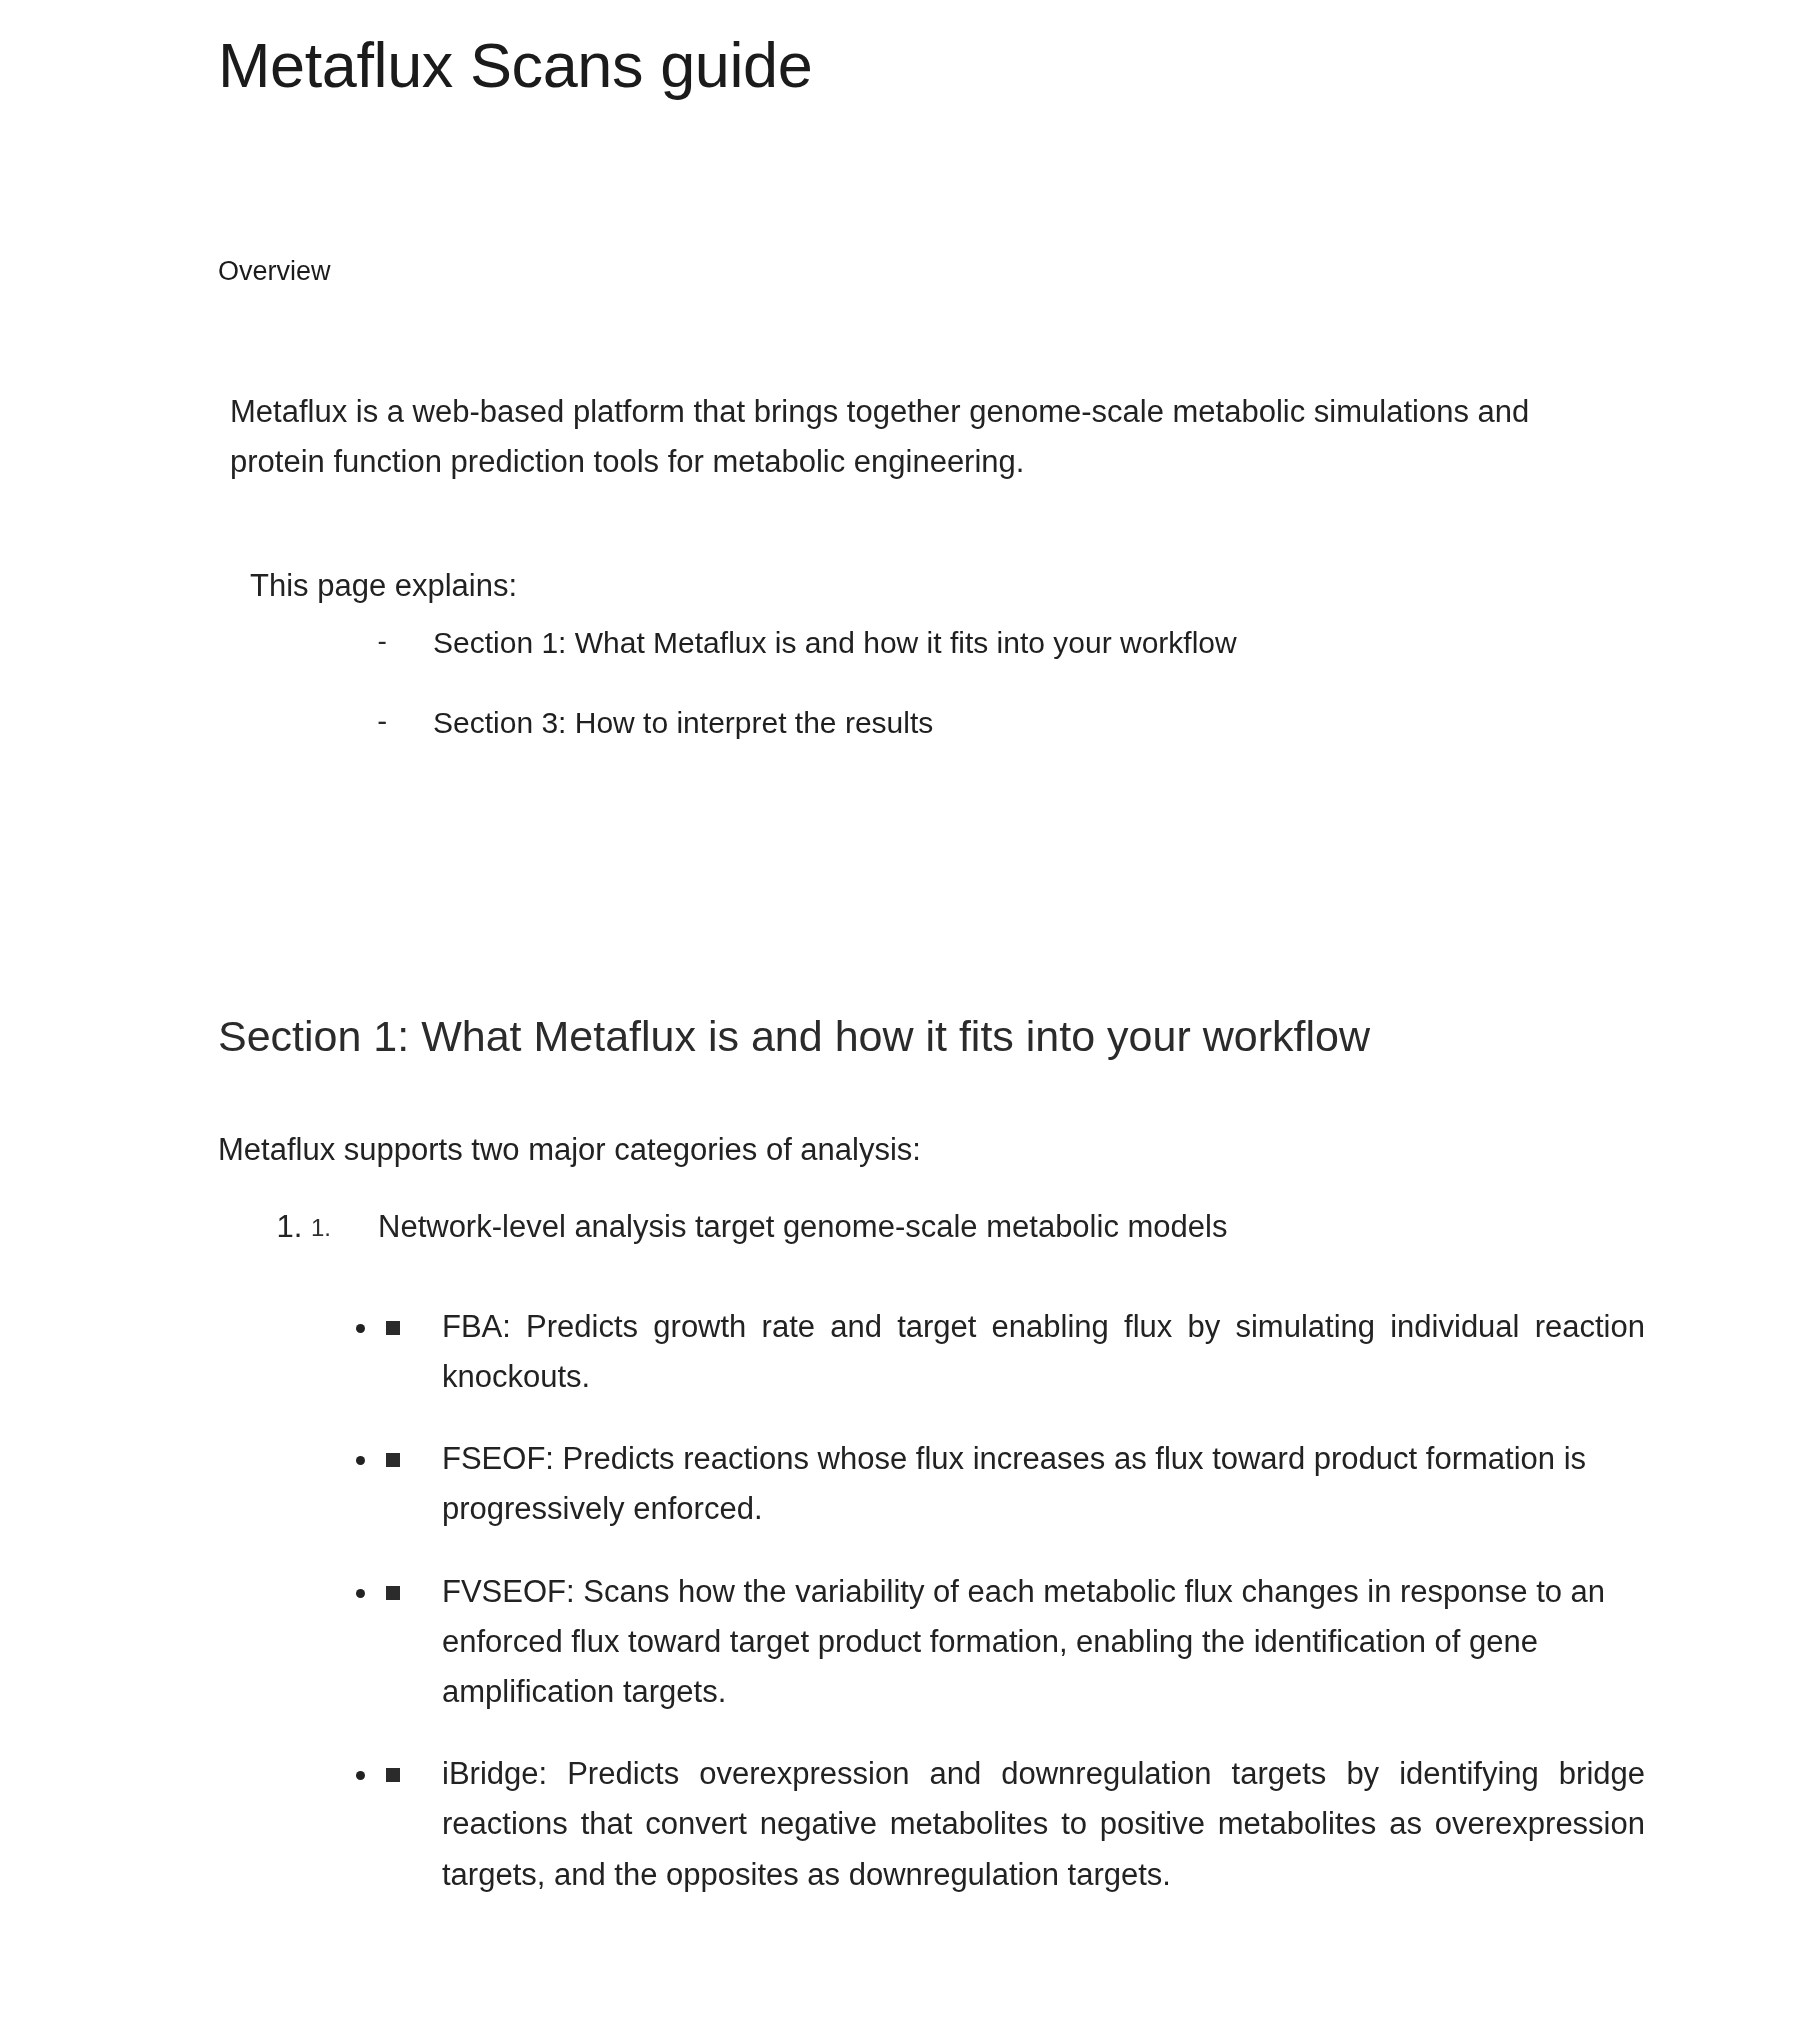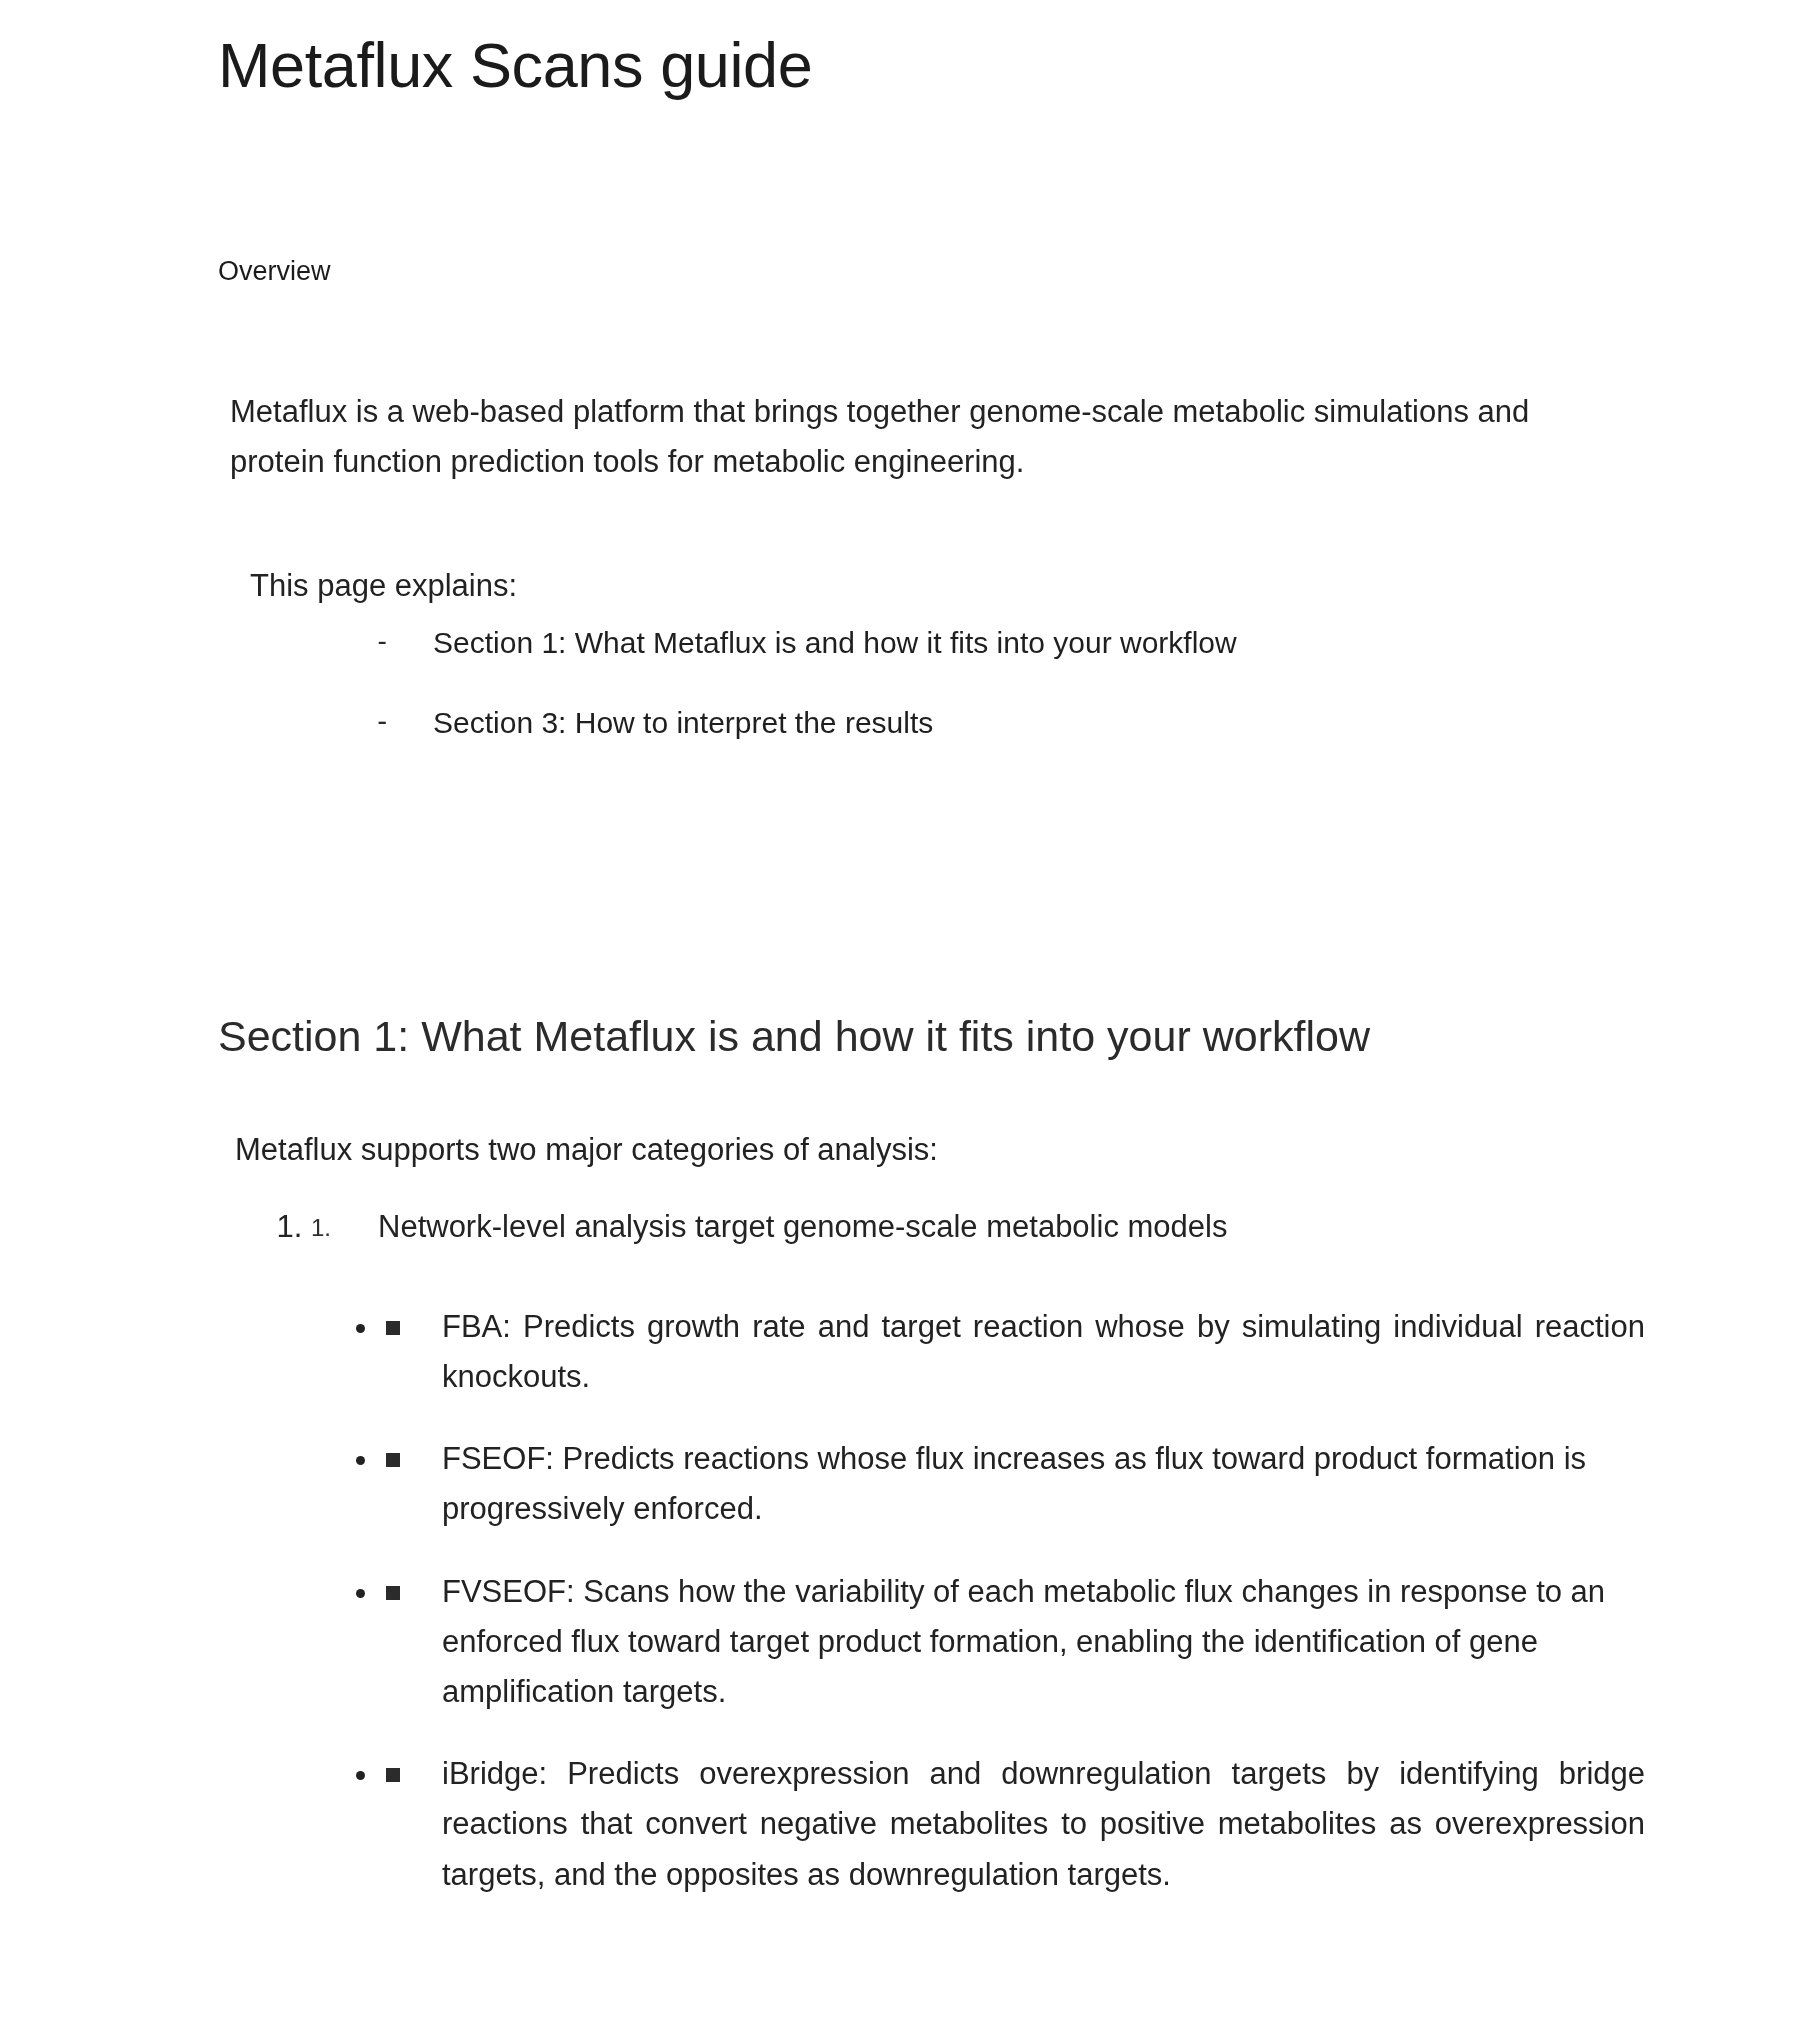--- a/index.html
+++ b/index.html
@@ -80,21 +80,20 @@
   .para-explains {
     top: 530px;
     width: 1026px;
     white-space: nowrap;
     margin-left: 32px;
   }
   .para-supports {
     top: 1094px;
     width: 1099px;
     white-space: nowrap;
-    margin-left: 17px;
   }
 
   
   .dash-list {
     position: absolute;
     left: 333px;
     top: 607px;
     width: 1290px;
   }
   .dash-item {
@@ -207,21 +206,21 @@
   <ol class="ordered-list">
     <li class="ol-item">
       <span class="ol-num">1.</span>
       <span>Network-level analysis target genome-scale metabolic models</span>
     </li>
   </ol>
 
   <ul class="square-list">
     <li class="sq-item justify">
       <span class="sq-marker"></span>
-      <span class="sq-text">FBA: Predicts growth rate and target reaction whose by simulating individual reaction knockouts.</span>
+      <span class="sq-text">FBA: Predicts growth rate and target enabling flux by simulating individual reaction knockouts.</span>
     </li>
     <li class="sq-item">
       <span class="sq-marker"></span>
       <span class="sq-text">FSEOF: Predicts reactions whose flux increases as flux toward product formation is progressively enforced.</span>
     </li>
     <li class="sq-item">
       <span class="sq-marker"></span>
       <span class="sq-text">FVSEOF: Scans how the variability of each metabolic flux changes in response to an enforced flux toward target product formation, enabling the identification of gene amplification targets.</span>
     </li>
     <li class="sq-item justify">

